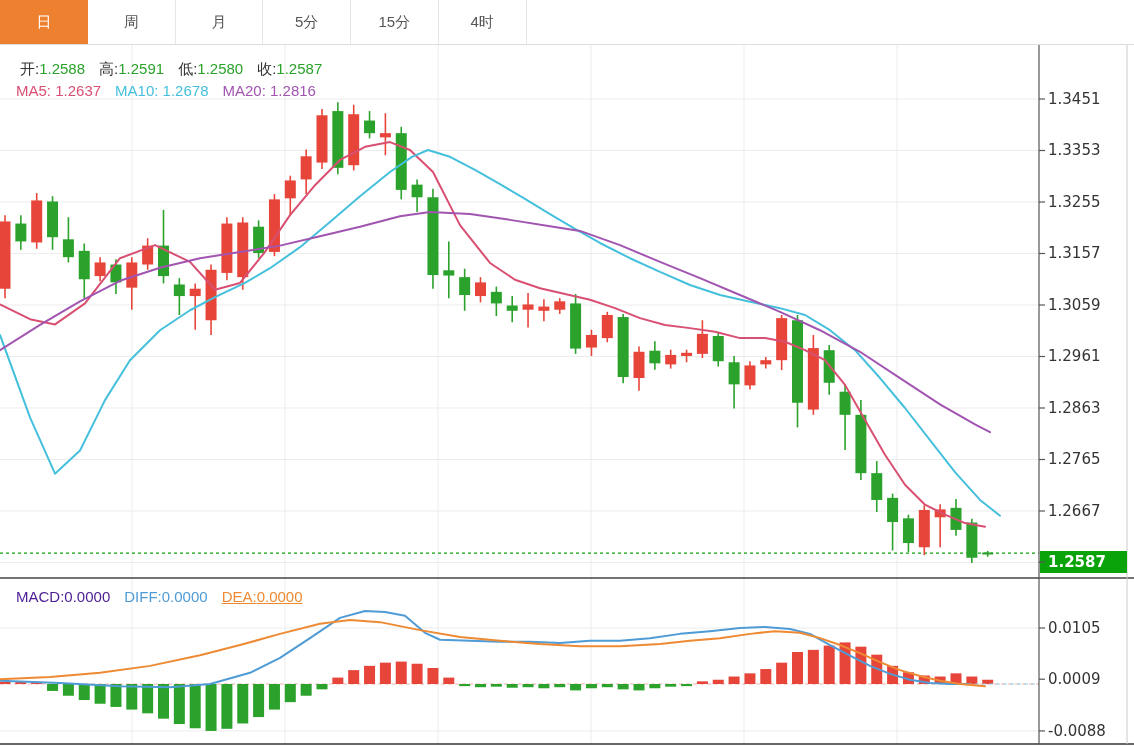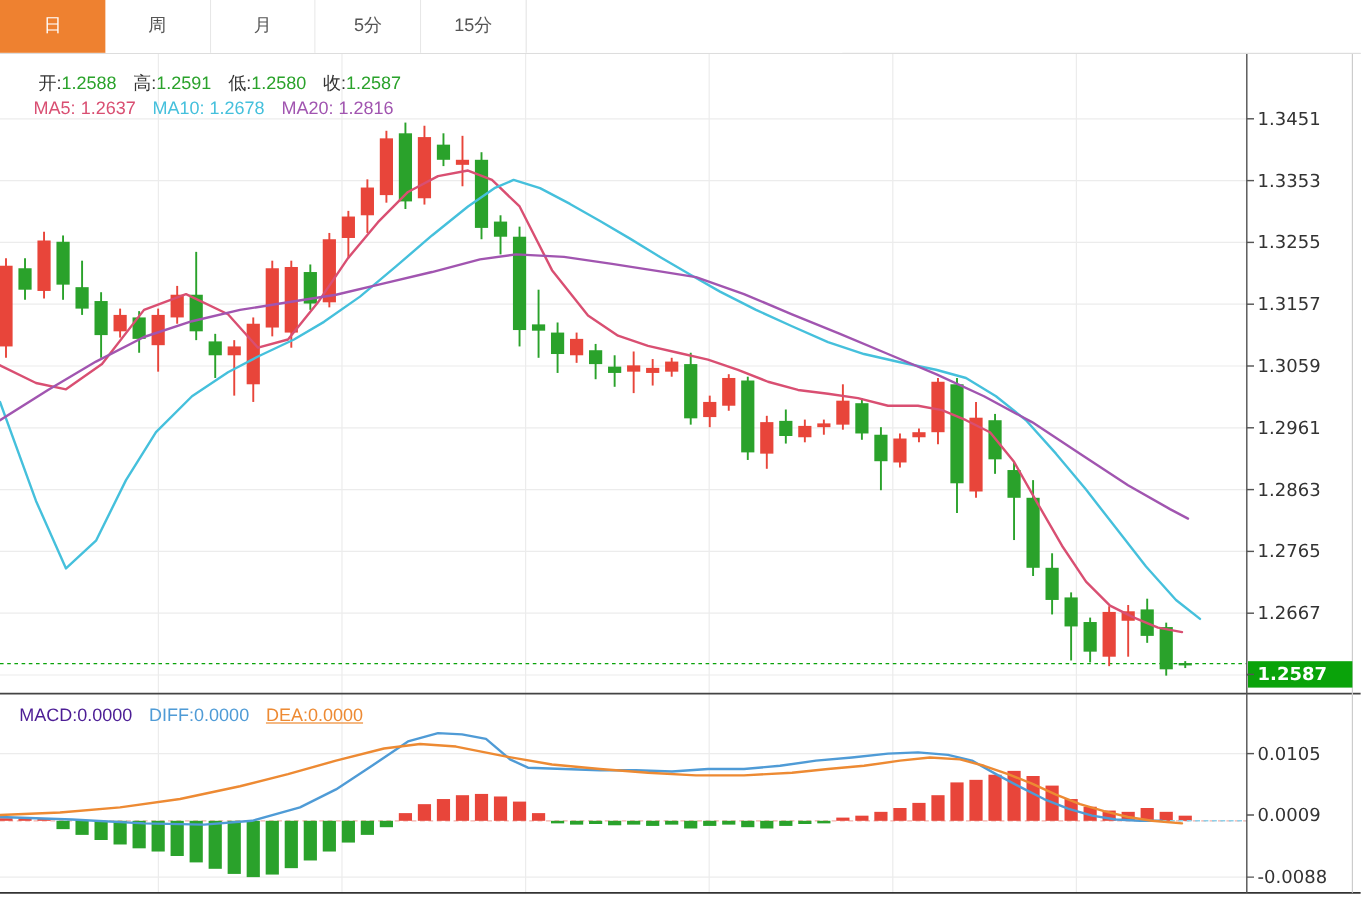--- a/index.html
+++ b/index.html
@@ -5,35 +5,36 @@
   html,body{margin:0;padding:0;background:#fff;}
   body{width:1134px;height:751px;position:relative;overflow:hidden;
        font-family:"Liberation Sans","DejaVu Sans",sans-serif;}
   #tabbar{position:absolute;left:0;top:0;width:702px;height:44px;display:flex;z-index:5;background:#fff;}
   #tabbar-underline{position:absolute;left:0;top:44px;width:1134px;height:1px;background:#ddd;z-index:4;}
   .tab{flex:0 0 87.75px;height:44px;line-height:44px;text-align:center;font-size:15px;color:#555;
        border-right:1px solid #e7e7e7;box-sizing:border-box;cursor:pointer;background:#fff;}
   .tab.active{background:#ee8130;color:#fff;border-right:none;}
   #chart-svg{position:absolute;left:0;top:0;z-index:1;}
   .legend{position:absolute;z-index:6;font-size:15px;white-space:pre;}
-  #kline-legend1{left:32px;top:60px;}
-  #kline-legend2{left:16px;top:82px;margin-left:12px;}
+  #kline-legend1{left:20px;top:60px;}
+  #kline-legend2{left:16px;top:82px;}
   #macd-legend{left:16px;top:588px;}
   .lg-label{color:#333;}
   .gap{display:inline-block;width:14px;}
 </style>
 </head>
 <body>
 
 <div id="tabbar">
     <div class="tab active" style="background: rgb(238, 129, 48);">日</div>
     <div class="tab">周</div>
     <div class="tab">月</div>
     <div class="tab">5分</div>
     <div class="tab">15分</div>
+    <div class="tab">4时</div>
   </div>
 <div id="tabbar-underline"></div>
 
 <svg id="chart-svg" width="1134" height="751" viewBox="0 0 1134 751">
     <g>
       <line x1="132" y1="45" x2="132" y2="744" stroke="#ececec" stroke-width="1"></line>
       <line x1="285" y1="45" x2="285" y2="744" stroke="#ececec" stroke-width="1"></line>
       <line x1="438" y1="45" x2="438" y2="744" stroke="#ececec" stroke-width="1"></line>
       <line x1="591" y1="45" x2="591" y2="744" stroke="#ececec" stroke-width="1"></line>
       <line x1="744" y1="45" x2="744" y2="744" stroke="#ececec" stroke-width="1"></line>

